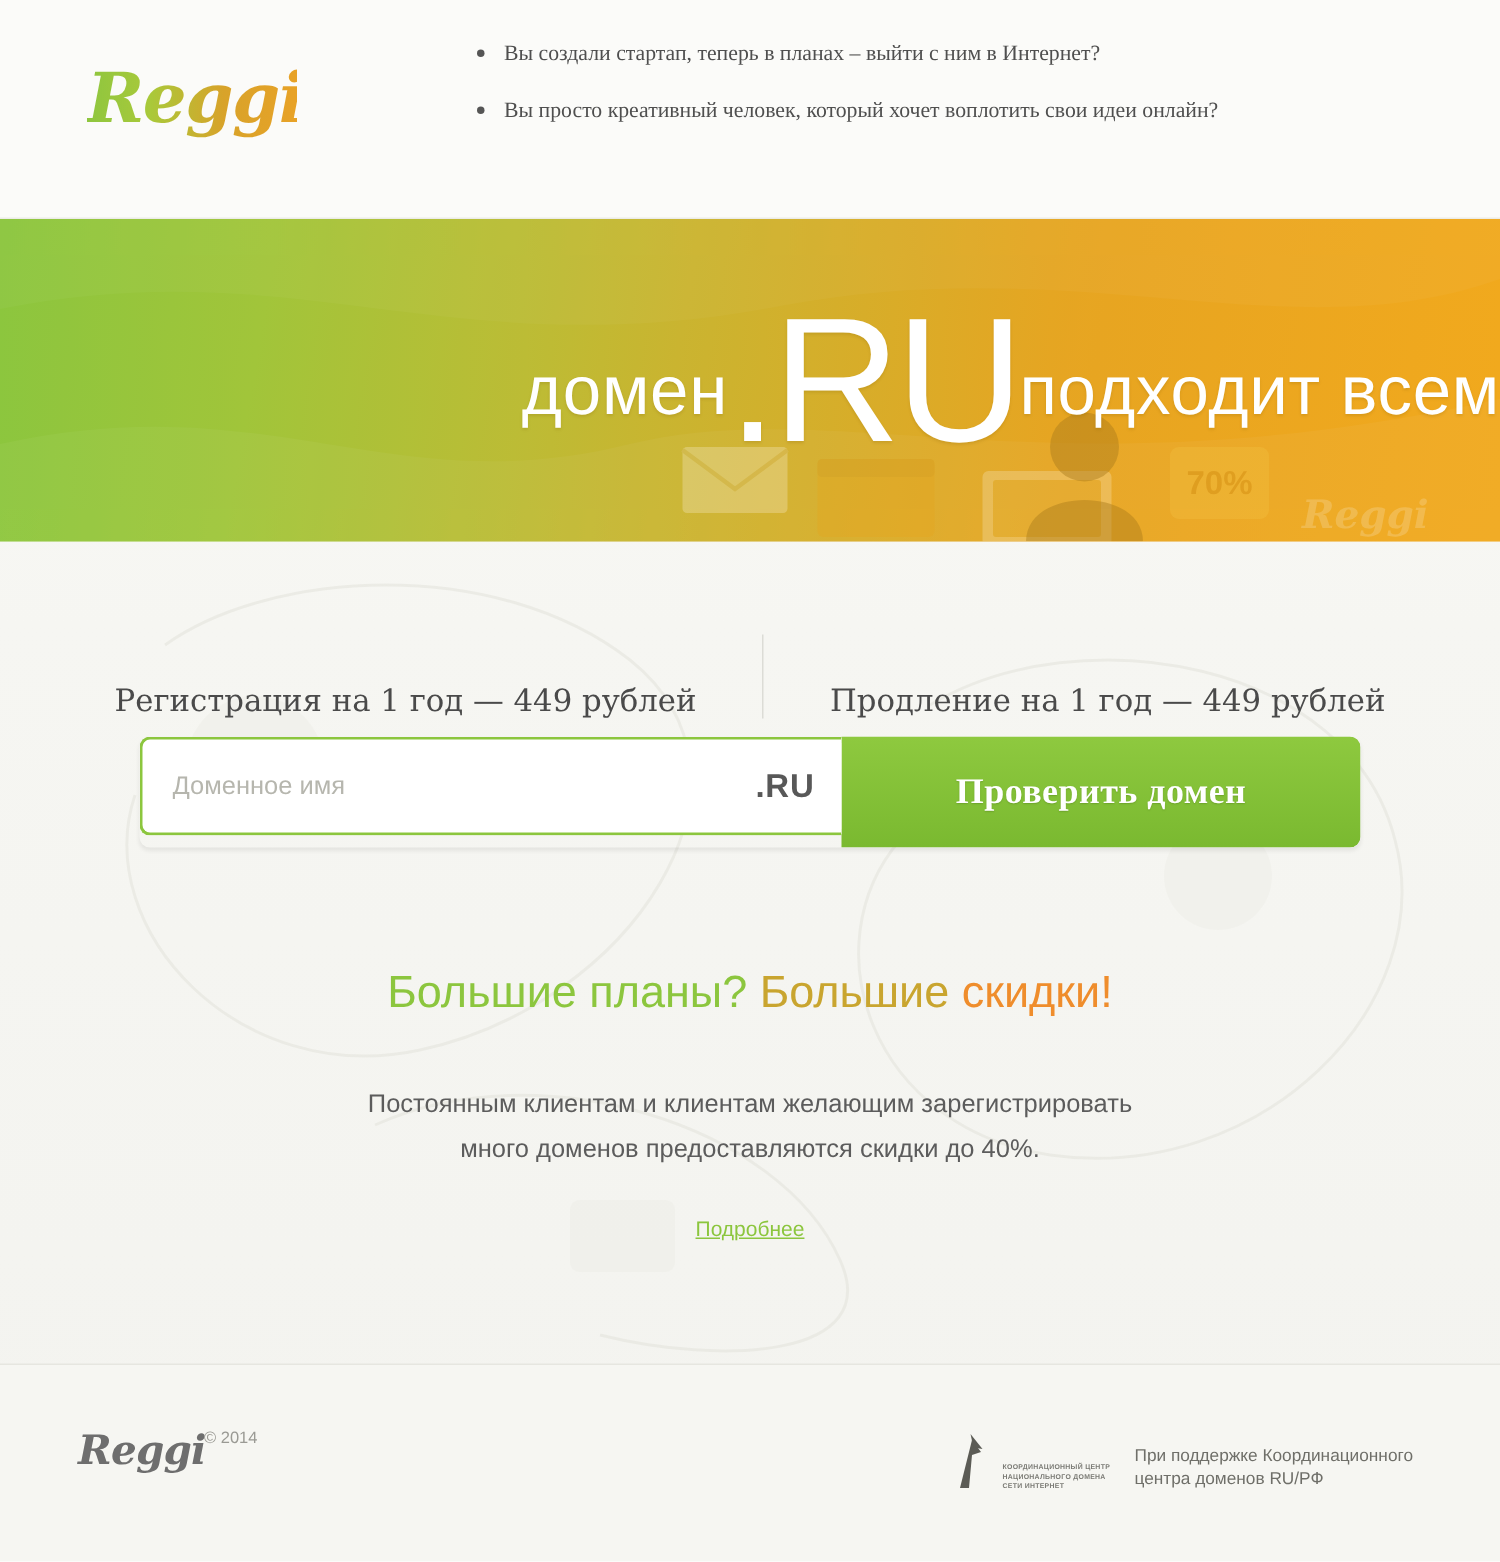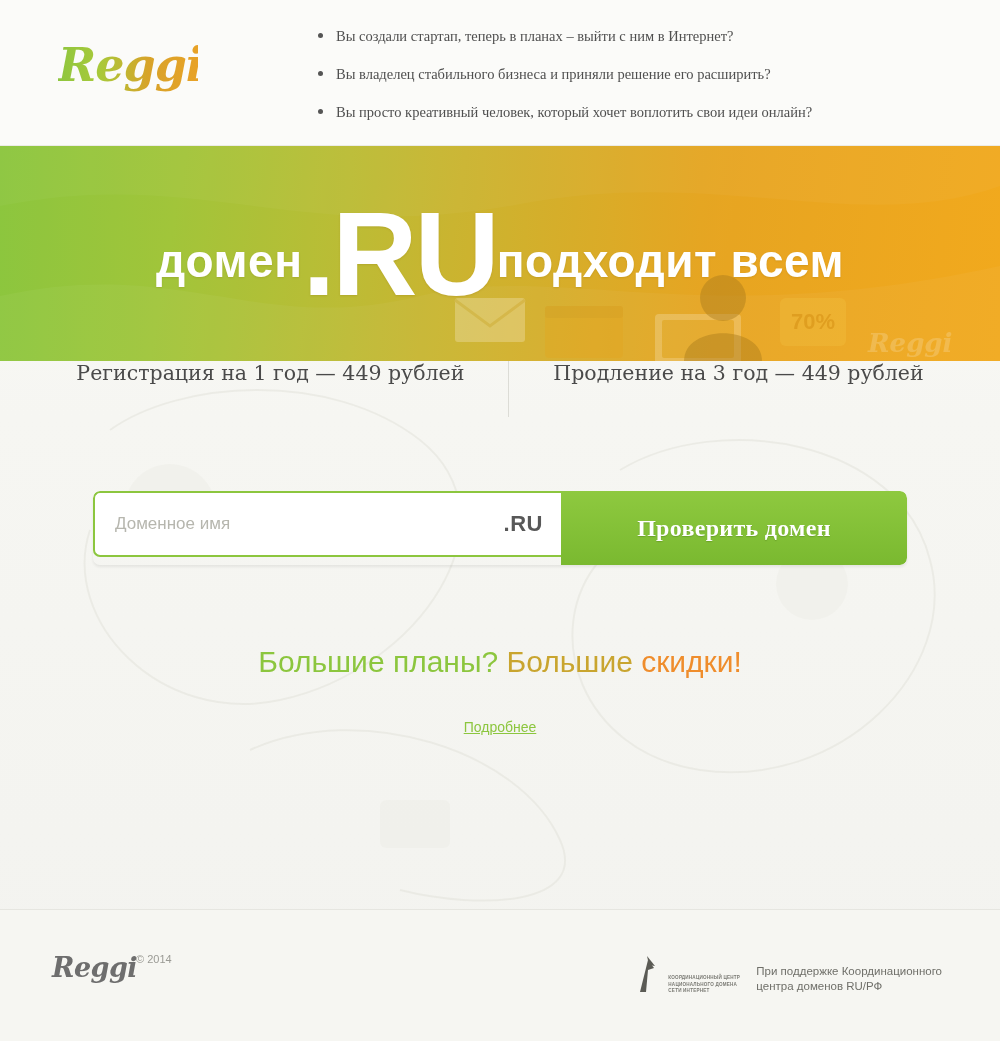--- a/index.html
+++ b/index.html
@@ -95,41 +95,41 @@
   .banner-art {
     position: absolute;
     inset: 0;
     opacity: 0.55;
   }
   .banner-title {
     position: absolute;
     left: 0; right: 0;
     top: 50%;
     transform: translateY(-50%);
-    text-align: center;
+    text-align: right;
     white-space: nowrap;
     color: #ffffff;
-    font-weight: bold;
+    font-weight: normal;
     font-size: 46px;
     letter-spacing: 0.5px;
     text-shadow: 0 1px 2px rgba(120,90,0,0.18);
   }
   .banner-title .big {
     font-size: 118px;
     line-height: 100px;
     letter-spacing: -3px;
     vertical-align: -18px;
   }
 
   
   .prices {
     position: relative;
     height: 118px;
     display: flex;
-    align-items: flex-start;
+    align-items: flex-end;
     justify-content: center;
   }
   .price {
     font-family: "DejaVu Serif", serif;
     font-size: 20.5px;
     color: #4a4a4a;
     padding: 0 44px;
     white-space: nowrap;
   }
   .price-divider {
@@ -290,24 +290,20 @@
     <div class="logo">
       <div class="logo-text">Reggi</div>
     </div>
     <ul class="bullets">
       <li>
         <span class="dot"></span>
         <span>Вы создали стартап, теперь в планах – выйти с ним в Интернет?</span>
       </li>
       <li>
         <span class="dot"></span>
-        <span>Вы владелец стабильного бизнеса и приняли решение его расширить?</span>
-      </li>
-      <li>
-        <span class="dot"></span>
         <span>Вы просто креативный человек, который хочет воплотить свои идеи онлайн?</span>
       </li>
     </ul>
   </div>
 
   <div class="banner">
     <svg class="banner-art" viewBox="0 0 1000 215" preserveAspectRatio="none">
       <defs>
         <linearGradient id="bgl" x1="0" y1="0" x2="1" y2="0">
           <stop offset="0" stop-color="#8cc63e"></stop>
@@ -362,35 +358,37 @@
     <g fill="#eeeee8">
       <circle cx="170" cy="140" r="46"></circle>
       <circle cx="812" cy="214" r="36"></circle>
       <rect x="380" y="430" width="70" height="48" rx="6"></rect>
     </g>
   </svg>
 
   <div class="prices">
     <div class="price">Регистрация на 1 год — 449 рублей</div>
     <div class="price-divider"></div>
-    <div class="price">Продление на 3 год — 449 рублей</div>
+    <div class="price">Продление на 1 год — 449 рублей</div>
   </div>
 
   <div class="search-wrap">
     <div class="search-field">
       <input class="search-input" type="text" placeholder="Доменное имя" style="">
       <span class="tld">.RU</span>
     </div>
     <button class="search-button">Проверить домен</button>
   </div>
 
   <div class="promo">
     <h2 class="promo-title">
       <span class="g1">Большие планы? </span><span class="g2">Большие </span><span class="g3">скидки!</span>
     </h2>
+    <div class="promo-sub" style="white-space:pre-line">Постоянным клиентам и клиентам желающим зарегистрировать
+много доменов предоставляются скидки до 40%.</div>
     <a class="promo-link">Подробнее</a>
   </div>
 
   <div class="footer">
     <div class="footer-logo">Reggi</div>
     <div class="footer-copy">© 2014</div>
     <div class="coordinator">
       <svg class="coord-mark" viewBox="0 0 22 40">
         <path d="M4,38 L12,6 L18,14 L12,16 L10,38 Z" fill="#5b5b55"></path>
         <path d="M11,2 L19,12 L13,11 Z" fill="#5b5b55"></path>

